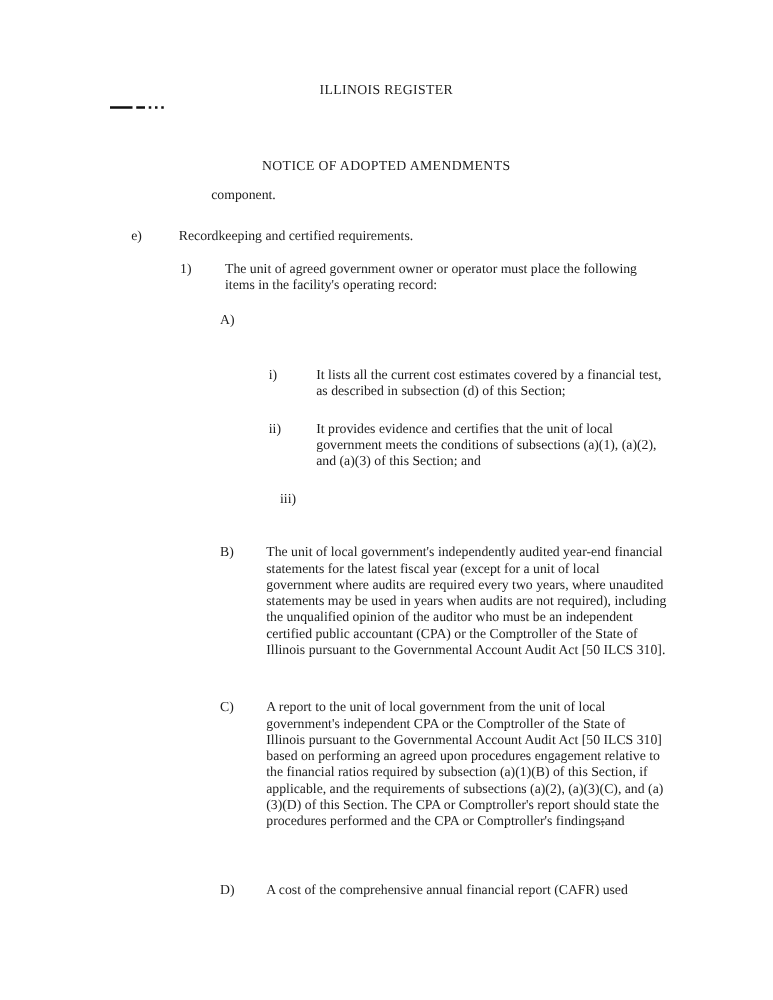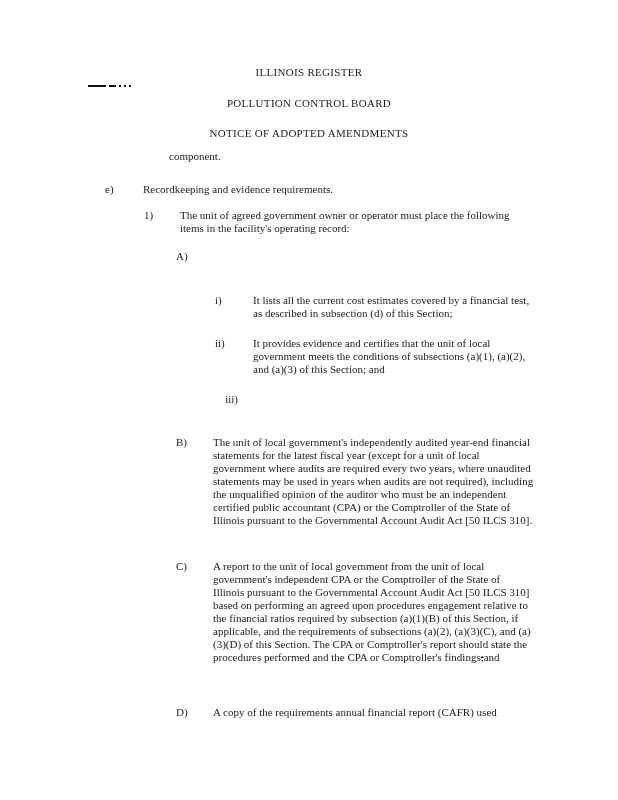--- a/index.html
+++ b/index.html
@@ -72,28 +72,27 @@
 
   <div class="dash-mark">
     <span class="seg d-long"></span>
     <span class="seg d-mid"></span>
     <span class="seg d-dot"></span>
     <span class="seg d-dot"></span>
     <span class="seg d-dot"></span>
   </div>
 
   <div class="center-line" style="top:66px;">ILLINOIS REGISTER</div>
-  <div class="center-line" style="top:97px;">POLLUTION CONTROL BOARD</div>
   <div class="center-line" style="top:127px;font-family:Liberation Serif, serif;">NOTICE OF ADOPTED AMENDMENTS</div>
 
   <div class="plain-line" style="left:169px; top:150px;">component.</div>
 
   <div class="para" style="left:105px; top:183px; width:427px;">
     <span class="plabel" style="width:38px;">e)</span>
-    <span class="ptext">Recordkeeping and evidence requirements.</span>
+    <span class="ptext">Recordkeeping and certified requirements.</span>
   </div>
 
   <div class="para" style="left:144px; top:209px; width:390px;">
     <span class="plabel" style="width:36px;">1)</span>
     <span class="ptext">The unit of agreed government owner or operator must place the following items in the facility's operating record:</span>
   </div>
 
   <div class="para" style="left:176px; top:250px; width:358px;">
     <span class="plabel" style="width:37px;">A)</span>
   </div>
@@ -101,32 +100,32 @@
   <div class="para" style="left:215px; top:294px; width:321px;">
     <span class="plabel" style="width:38px;">i)</span>
     <span class="ptext">It lists all the current cost estimates covered by a financial test, as described in subsection (d) of this Section;</span>
   </div>
 
   <div class="para" style="left:215px; top:337px; width:321px;">
     <span class="plabel" style="width:38px;">ii)</span>
     <span class="ptext">It provides evidence and certifies that the unit of local government meets the conditions of subsections (a)(1), (a)(2), and (a)(3) of this Section; and</span>
   </div>
 
-  <div class="para" style="left:200px; top:393px; width:321px;text-align:right;">
+  <div class="para" style="left:224px; top:393px; width:321px;">
     <span class="plabel" style="width:38px;">iii)</span>
   </div>
 
   <div class="para" style="left:176px; top:436px; width:358px;">
     <span class="plabel" style="width:37px;">B)</span>
     <span class="ptext">The unit of local government's independently audited year-end financial statements for the latest fiscal year (except for a unit of local government where audits are required every two years, where unaudited statements may be used in years when audits are not required), including the unqualified opinion of the auditor who must be an independent certified public accountant (CPA) or the Comptroller of the State of Illinois pursuant to the Governmental Account Audit Act [50 ILCS 310].</span>
   </div>
 
   <div class="para" style="left:176px; top:560px; width:358px;">
     <span class="plabel" style="width:37px;">C)</span>
     <span class="ptext"><span>A report to the unit of local government from the unit of local government's independent CPA or the Comptroller of the State of Illinois pursuant to the Governmental Account Audit Act [50 ILCS 310] based on performing an agreed upon procedures engagement relative to the financial ratios required by subsection (a)(1)(B) of this Section, if applicable, and the requirements of subsections (a)(2), (a)(3)(C), and (a)(3)(D) of this Section.  The CPA or Comptroller's report should state the procedures performed and the CPA or Comptroller's findings</span><s class="struck">;</s><span>and</span></span>
   </div>
 
   <div class="para" style="left:176px; top:706px; width:358px;">
     <span class="plabel" style="width:37px;">D)</span>
-    <span class="ptext">A copy of the requirements annual financial report (CAFR) used</span>
+    <span class="ptext">A cost of the comprehensive annual financial report (CAFR) used</span>
   </div>
 
 </div>
 
 </body></html>

